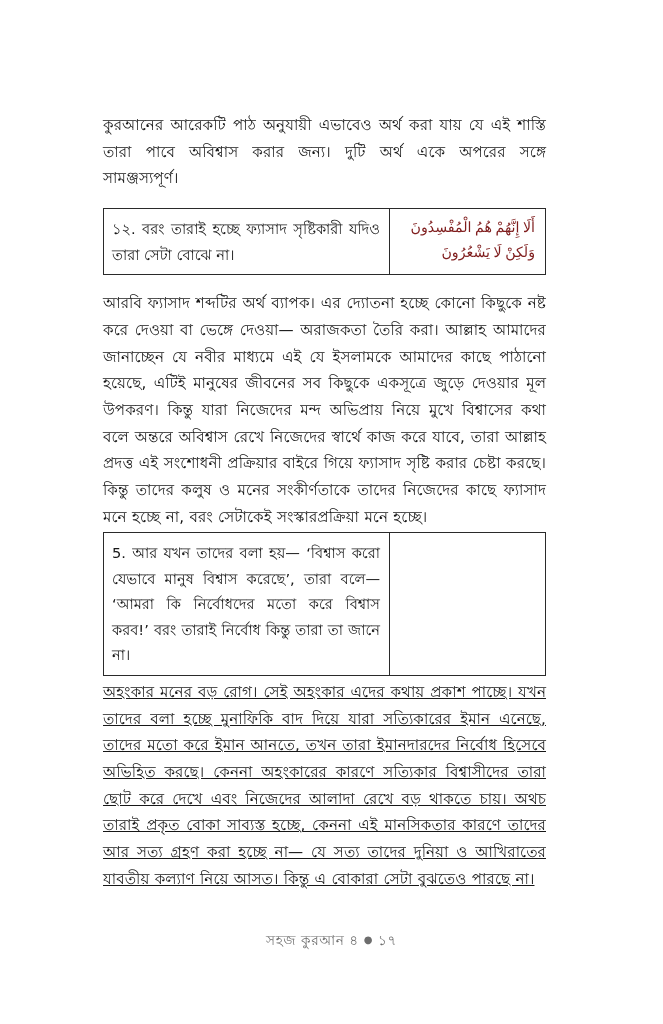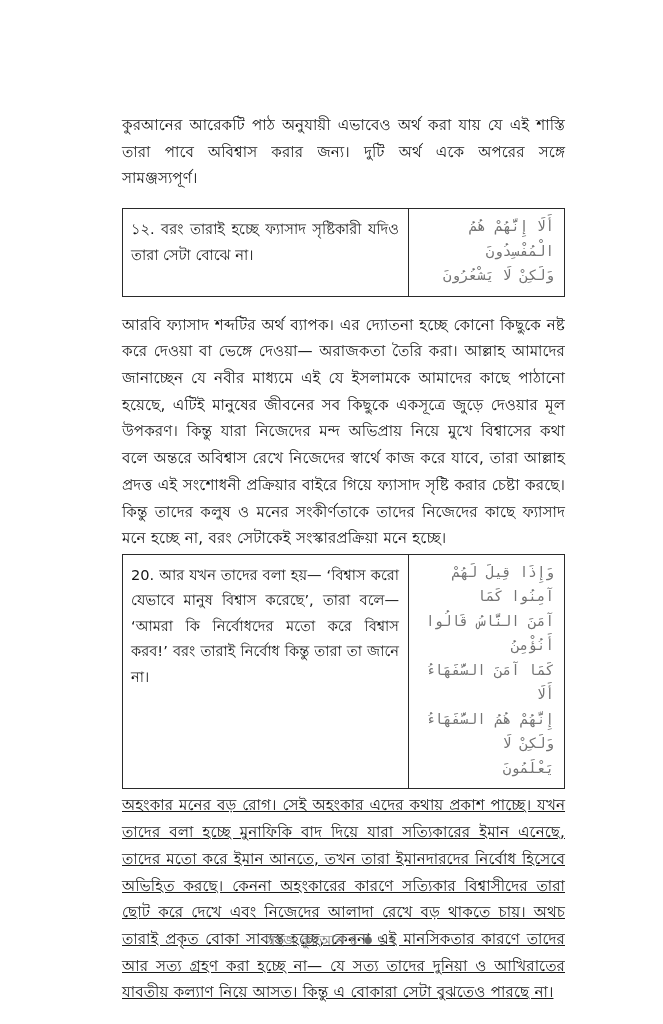--- a/index.html
+++ b/index.html
@@ -23,21 +23,21 @@
     left: 0;
     top: 0;
     width: 663px;
     height: 1024px;
     background: #ffffff;
   }
 
   
   .content {
     position: absolute;
-    left: 122px;
+    left: 103px;
     top: 112px;
     width: 443px;
   }
 
   p.body-para {
     margin: 0 0 0 0;
     text-align: justify;
     text-align-last: left;
     font-size: 15.1px;
     line-height: 26.7px;
@@ -75,22 +75,22 @@
   }
 
   .verse-ar {
     box-sizing: border-box;
     flex: 1 1 auto;
     padding: 6px 10px 7px 8px;
     direction: rtl;
     text-align: right;
     font-size: 14.2px;
     line-height: 24.5px;
-    font-family: Liberation Mono, monospace;
-    color: #737373;
+    font-family: Liberation Serif, serif;
+    color: #7f1d1d;
     white-space: pre-line;
   }
 
   
   .footer {
     position: absolute;
     left: 110px;
     top: 930px;
     width: 443px;
     text-align: center;
@@ -113,26 +113,21 @@
 
     <div class="verse-box">
       <div class="verse-bn">১২. বরং তারাই হচ্ছে ফ্যাসাদ সৃষ্টিকারী যদিও তারা সেটা বোঝে না।</div>
       <div class="verse-ar">أَلَا إِنَّهُمْ هُمُ الْمُفْسِدُونَ
 وَلَكِنْ لَا يَشْعُرُونَ</div>
     </div>
 
     <p class="body-para para-mid">আরবি ফ্যাসাদ শব্দটির অর্থ ব্যাপক। এর দ্যোতনা হচ্ছে কোনো কিছুকে নষ্ট করে দেওয়া বা ভেঙ্গে দেওয়া— অরাজকতা তৈরি করা। আল্লাহ আমাদের জানাচ্ছেন যে নবীর মাধ্যমে এই যে ইসলামকে আমাদের কাছে পাঠানো হয়েছে, এটিই মানুষের জীবনের সব কিছুকে একসূত্রে জুড়ে দেওয়ার মূল উপকরণ। কিন্তু যারা নিজেদের মন্দ অভিপ্রায় নিয়ে মুখে বিশ্বাসের কথা বলে অন্তরে অবিশ্বাস রেখে নিজেদের স্বার্থে কাজ করে যাবে, তারা আল্লাহ প্রদত্ত এই সংশোধনী প্রক্রিয়ার বাইরে গিয়ে ফ্যাসাদ সৃষ্টি করার চেষ্টা করছে। কিন্তু তাদের কলুষ ও মনের সংকীর্ণতাকে তাদের নিজেদের কাছে ফ্যাসাদ মনে হচ্ছে না, বরং সেটাকেই সংস্কারপ্রক্রিয়া মনে হচ্ছে।</p>
 
     <div class="verse-box">
-      <div class="verse-bn">20. আর যখন তাদের বলা হয়— ‘বিশ্বাস করো যেভাবে মানুষ বিশ্বাস করেছে’, তারা বলে— ‘আমরা কি নির্বোধদের মতো করে বিশ্বাস করব!’ বরং তারাই নির্বোধ কিন্তু তারা তা জানে না।</div>
-      <div class="verse-ar">وَإِذَا قِيلَ لَهُمْ آمِنُوا كَمَا
-آمَنَ النَّاسُ قَالُوا أَنُؤْمِنُ
-كَمَا آمَنَ السُّفَهَاءُ أَلَا
-إِنَّهُمْ هُمُ السُّفَهَاءُ وَلَكِنْ لَا
-يَعْلَمُونَ</div>
+      <div class="verse-bn">5. আর যখন তাদের বলা হয়— ‘বিশ্বাস করো যেভাবে মানুষ বিশ্বাস করেছে’, তারা বলে— ‘আমরা কি নির্বোধদের মতো করে বিশ্বাস করব!’ বরং তারাই নির্বোধ কিন্তু তারা তা জানে না।</div>
     </div>
 
     <p class="body-para para-end">অহংকার মনের বড় রোগ। সেই অহংকার এদের কথায় প্রকাশ পাচ্ছে। যখন তাদের বলা হচ্ছে মুনাফিকি বাদ দিয়ে যারা সত্যিকারের ইমান এনেছে, তাদের মতো করে ইমান আনতে, তখন তারা ইমানদারদের নির্বোধ হিসেবে অভিহিত করছে। কেননা অহংকারের কারণে সত্যিকার বিশ্বাসীদের তারা ছোট করে দেখে এবং নিজেদের আলাদা রেখে বড় থাকতে চায়। অথচ তারাই প্রকৃত বোকা সাব্যস্ত হচ্ছে, কেননা এই মানসিকতার কারণে তাদের আর সত্য গ্রহণ করা হচ্ছে না— যে সত্য তাদের দুনিয়া ও আখিরাতের যাবতীয় কল্যাণ নিয়ে আসত। কিন্তু এ বোকারা সেটা বুঝতেও পারছে না।</p>
 
   </div>
 
   <div class="footer">
     <span>সহজ কুরআন ৪</span><span class="sep">●</span><span>১৭</span>
   </div>
 

